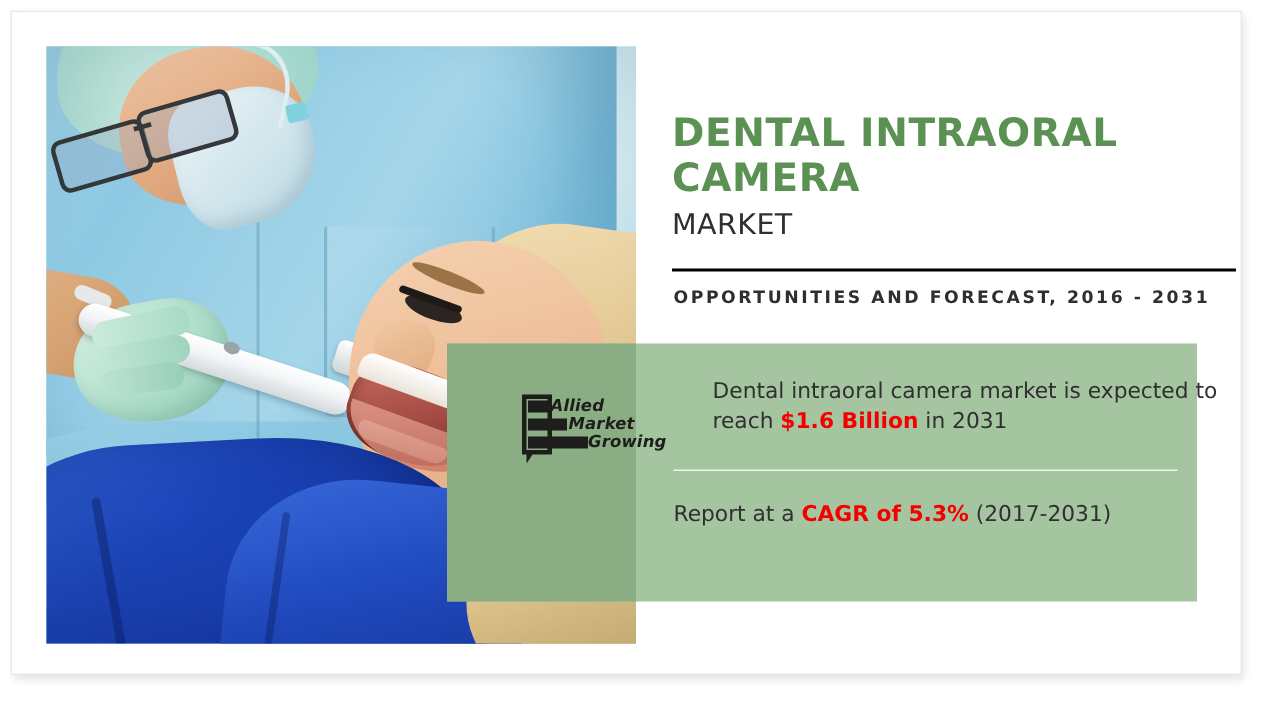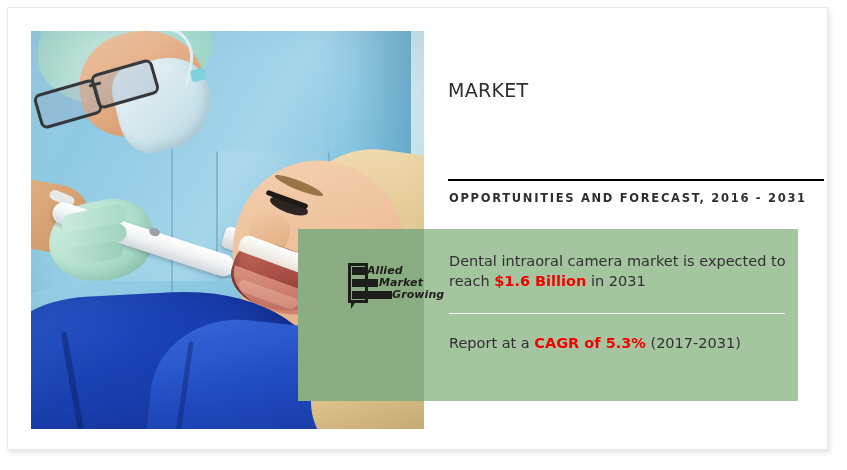--- a/index.html
+++ b/index.html
@@ -385,21 +385,21 @@
 
   
   .gb-line {
     position: absolute;
     left: 441px;
     color: #303030;
     font-size: 14.5px;
     line-height: 20px;
     width: 340px;
   }
-  #gb-stat { top: 243px; }
+  #gb-stat { top: 243px; margin-left: 26px; }
   #gb-cagr { top: 325px; }
   .hl { color: #f50000; font-weight: bold; }
   #gb-divider {
     position: absolute;
     left: 441px;
     top: 305px;
     width: 336px;
     height: 1px;
     background: #f2f6f1;
   }
@@ -467,20 +467,21 @@
     <div class="logo-tail"></div>
     <div class="logo-bar logo-bar1"></div>
     <div class="logo-bar logo-bar2"></div>
     <div class="logo-bar logo-bar3"></div>
     <div class="logo-txt logo-t1">Allied</div>
     <div class="logo-txt logo-t2">Market</div>
     <div class="logo-txt logo-t3">Growing</div>
   </div>
 
   <div id="right">
+    <h1 id="title">DENTAL INTRAORAL CAMERA</h1>
     <div id="subtitle">MARKET</div>
   </div>
 
   <div id="rule-black"></div>
 
   <div id="kicker">OPPORTUNITIES AND FORECAST, 2016 - 2031</div>
 
   <div class="gb-line" id="gb-stat">
     <span>Dental intraoral camera market is expected to reach </span><span class="hl">$1.6 Billion</span><span> in 2031</span>
   </div>

